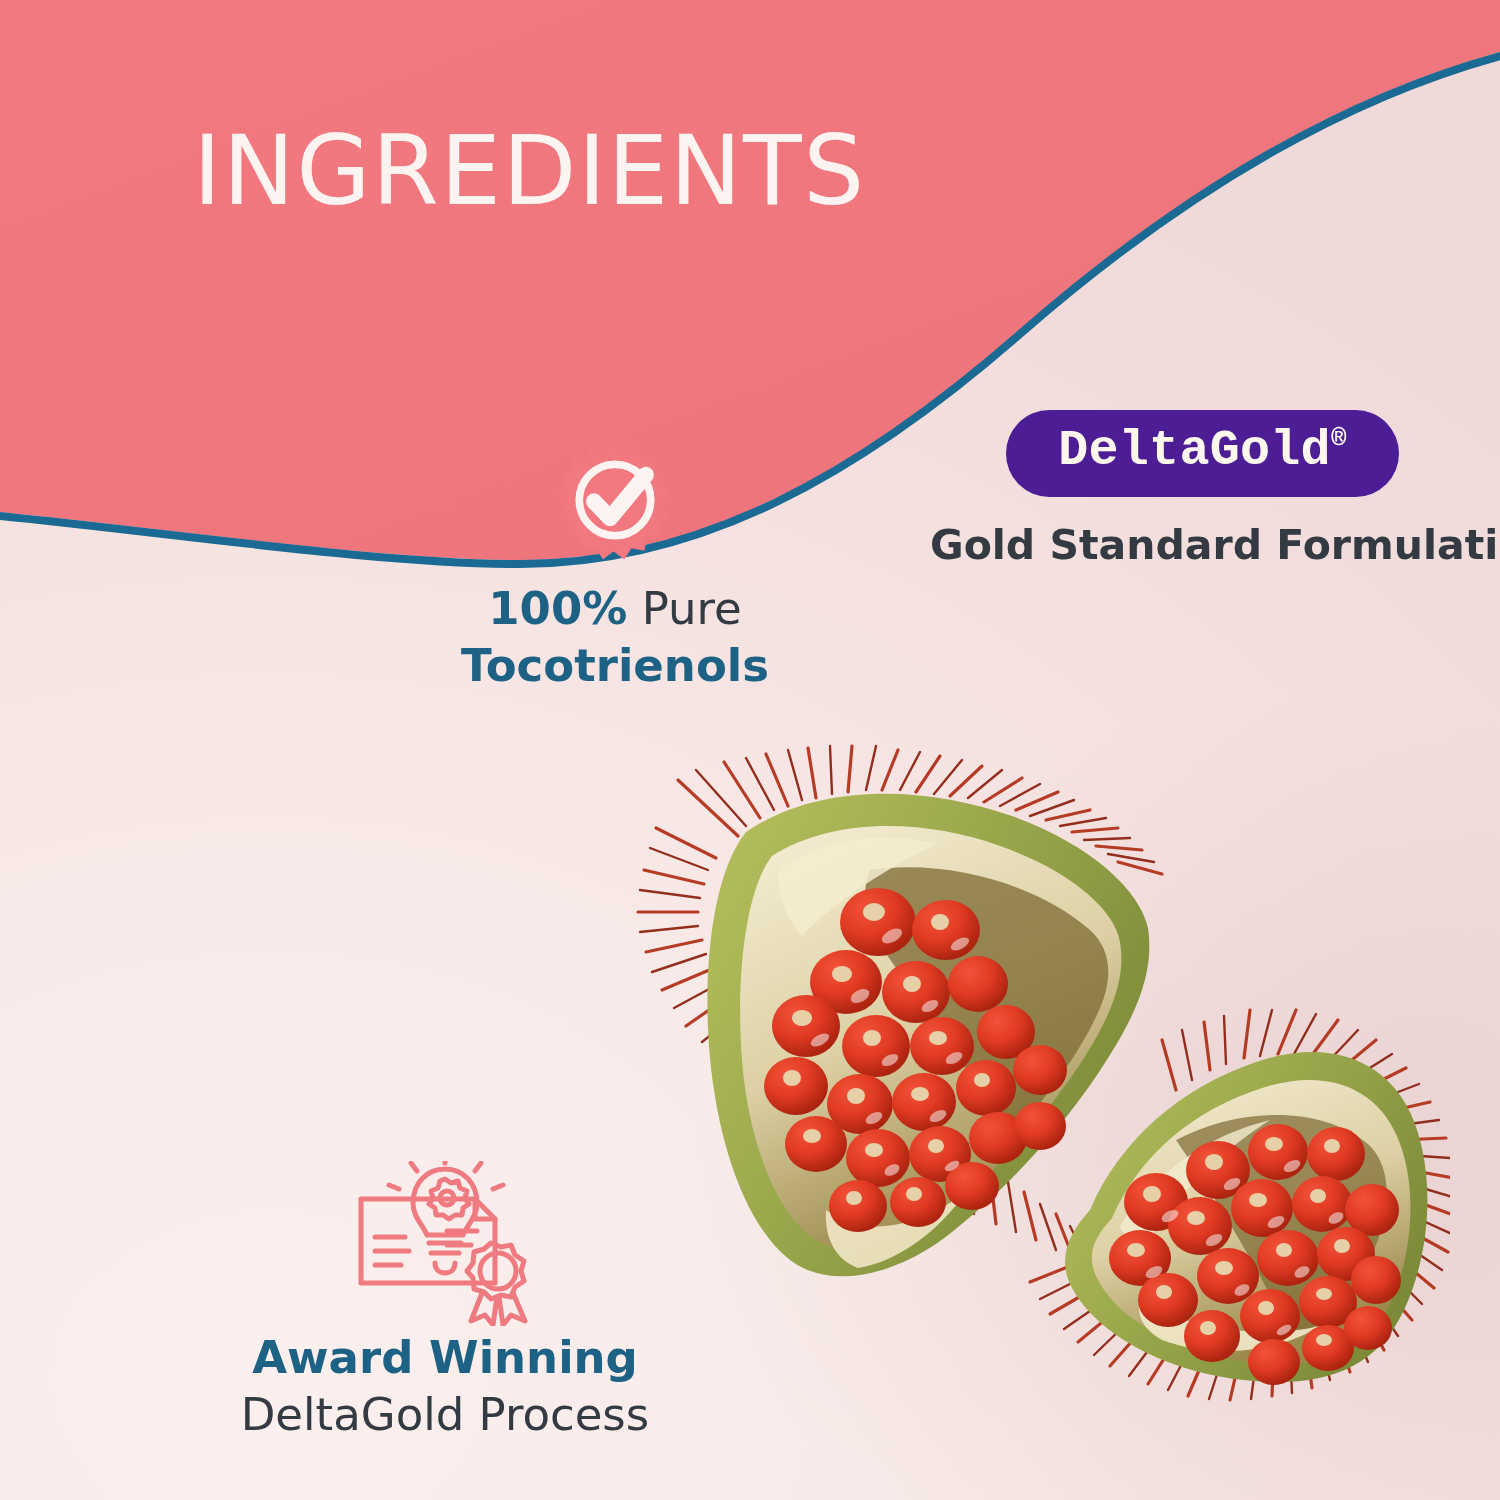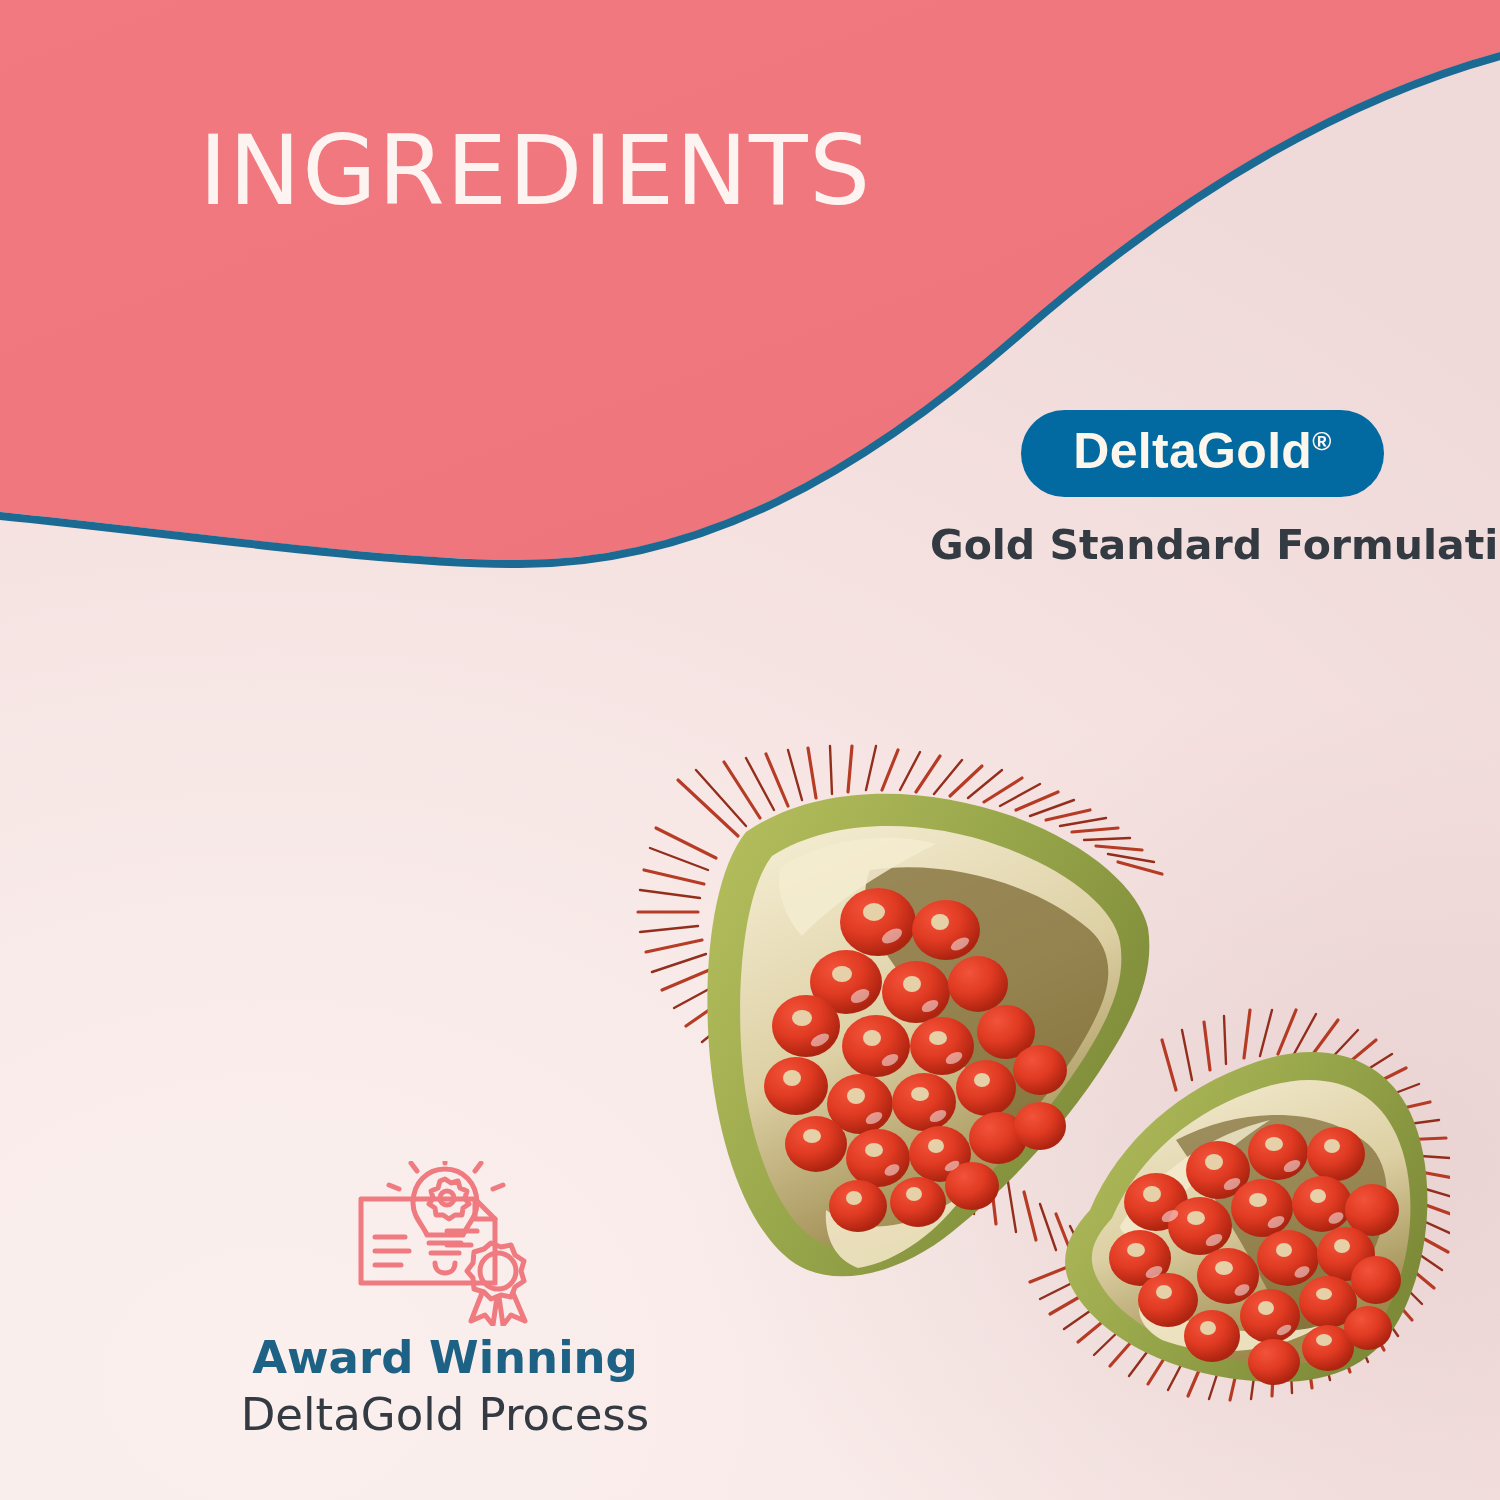--- a/index.html
+++ b/index.html
@@ -34,21 +34,21 @@
   .wave-layer {
     position: absolute;
     left: 0; top: 0;
     width: 1500px; height: 1500px;
   }
   .wave-layer svg { display: block; }
 
   
   .headline {
     position: absolute;
-    left: 199px;
+    left: 193px;
     top: 123px;
     font-size: 96px;
     line-height: 1.0;
     font-weight: 400;
     letter-spacing: 1.5px;
     color: #fdf4f2;
     font-family: "DejaVu Sans", sans-serif;
     white-space: nowrap;
   }
 
@@ -93,29 +93,29 @@
   
   #deltagold-block {
     position: absolute;
     left: 930px;
     top: 410px;
     width: 545px;
     text-align: center;
   }
   .dg-pill {
     display: inline-block;
-    background: #0369a1;
+    background: #4c1d95;
     border-radius: 48px;
     padding: 15px 52px 19px 52px;
     color: #fdf6ec;
     font-size: 50px;
     font-weight: 700;
     line-height: 1.05;
     letter-spacing: 0.3px;
-    font-family: Liberation Sans, sans-serif;
+    font-family: Liberation Mono, monospace;
     white-space: nowrap;
   }
   .dg-pill .reg {
     font-size: 26px;
     vertical-align: super;
     line-height: 0;
     font-weight: 700;
   }
   .dg-sub {
     margin-top: 24px;
@@ -161,20 +161,42 @@
 
       <path d="M 1500,56
                C 1340,100 1180,194 1020,334
                C 860,474 700,564 520,564
                C 380,564 180,534 0,516" fill="none" stroke="#1a6a93" stroke-width="8" stroke-linecap="round"></path>
     </svg>
   </div>
 
   <div class="headline">INGREDIENTS</div>
 
+  <div class="feature" id="feature-pure">
+    <span class="icon-wrap">
+      <svg width="140" height="140" viewBox="0 0 100 100" xmlns="http://www.w3.org/2000/svg">
+        <g fill="#f0787e">
+
+          <path d="M50 2 L56.3 9.1 L65.2 5.5 L68.4 14.5 L78 13.9 L78 23.5 L86.9 25.9 L83.1 34.7
+                   L90.5 40.6 L84.2 47.8 L88.9 56.2 L80.7 60.9 L82.1 70.4 L72.7 71.9 L71 81.3
+                   L61.7 79.4 L56.6 87.5 L49 81.6 L41.4 87.5 L36.3 79.4 L27 81.3 L25.3 71.9
+                   L15.9 70.4 L17.3 60.9 L9.1 56.2 L13.8 47.8 L7.5 40.6 L14.9 34.7 L11.1 25.9
+                   L20 23.5 L20 13.9 L29.6 14.5 L32.8 5.5 L41.7 9.1 Z"></path>
+        </g>
+
+        <circle cx="50" cy="45" r="25.5" fill="none" stroke="#fdf3f1" stroke-width="5.5"></circle>
+
+        <path d="M35 46 L46.5 58 L72 27" fill="none" stroke="#fdf3f1" stroke-width="11.5" stroke-linecap="round" stroke-linejoin="round"></path>
+      </svg>
+    </span>
+    <div class="cap cap-mixed">
+      <span class="m-a">100%</span><span class="m-b"> Pure</span>
+    </div>
+    <div class="cap cap-strong">Tocotrienols</div>
+  </div>
 
 
   <div class="feature" id="feature-award">
     <span class="icon-wrap">
       <svg width="205" height="165" viewBox="0 0 205 165" xmlns="http://www.w3.org/2000/svg">
         <g fill="none" stroke="#ef7a80" stroke-width="5" stroke-linecap="round" stroke-linejoin="round">
 
           <path d="M18 38 L132 38 L152 58 L152 122 L18 122 Z"></path>
           <path d="M132 38 L132 58 L152 58"></path>
 

